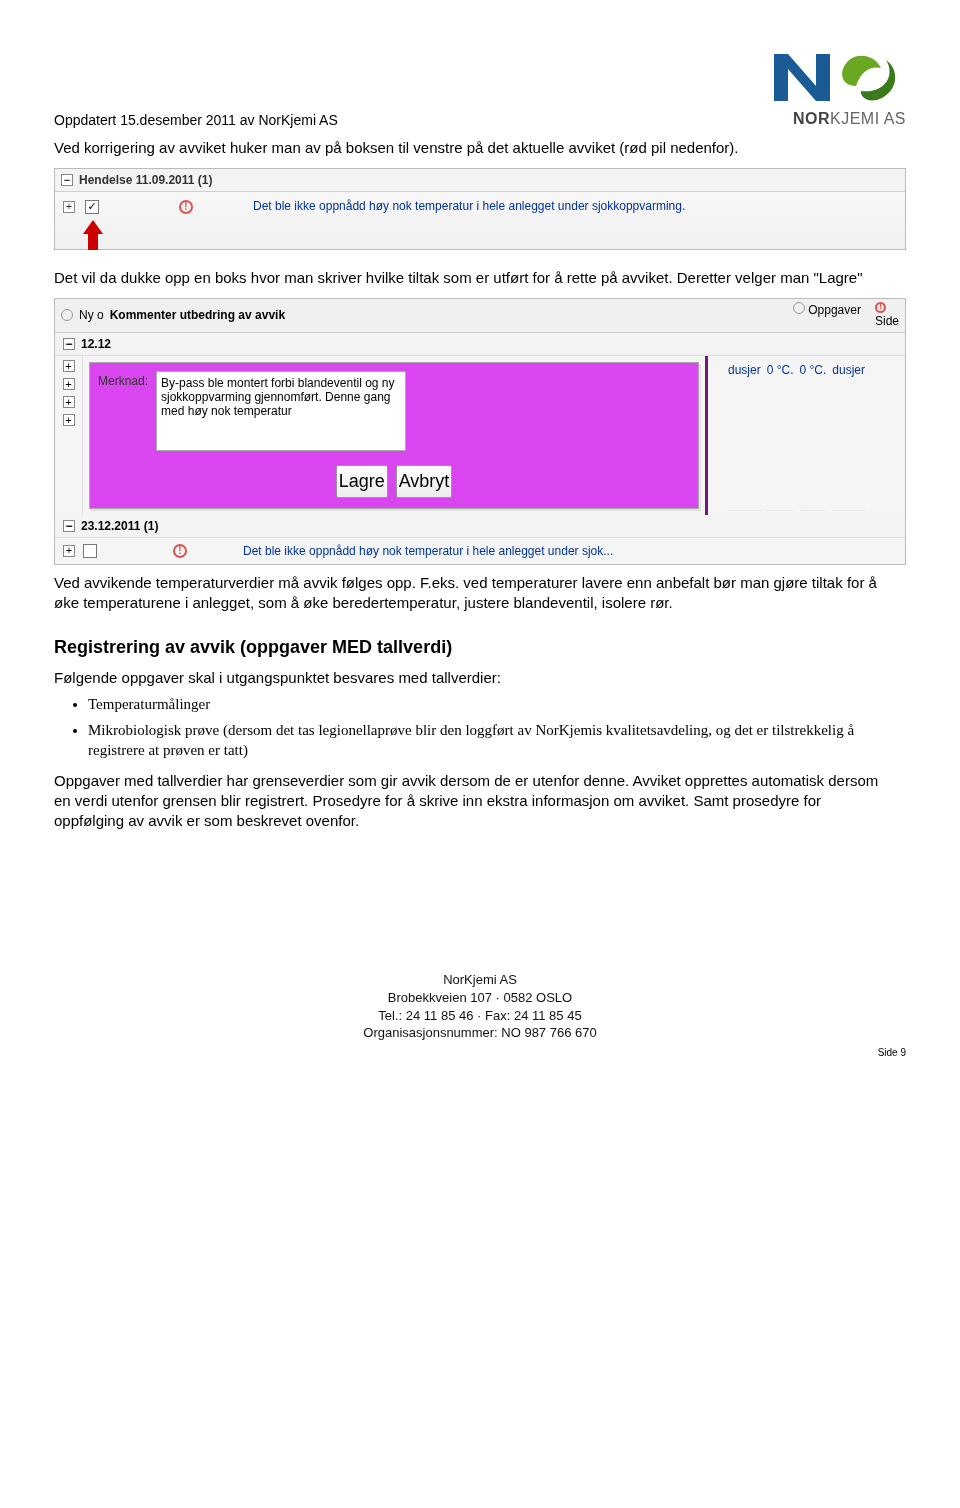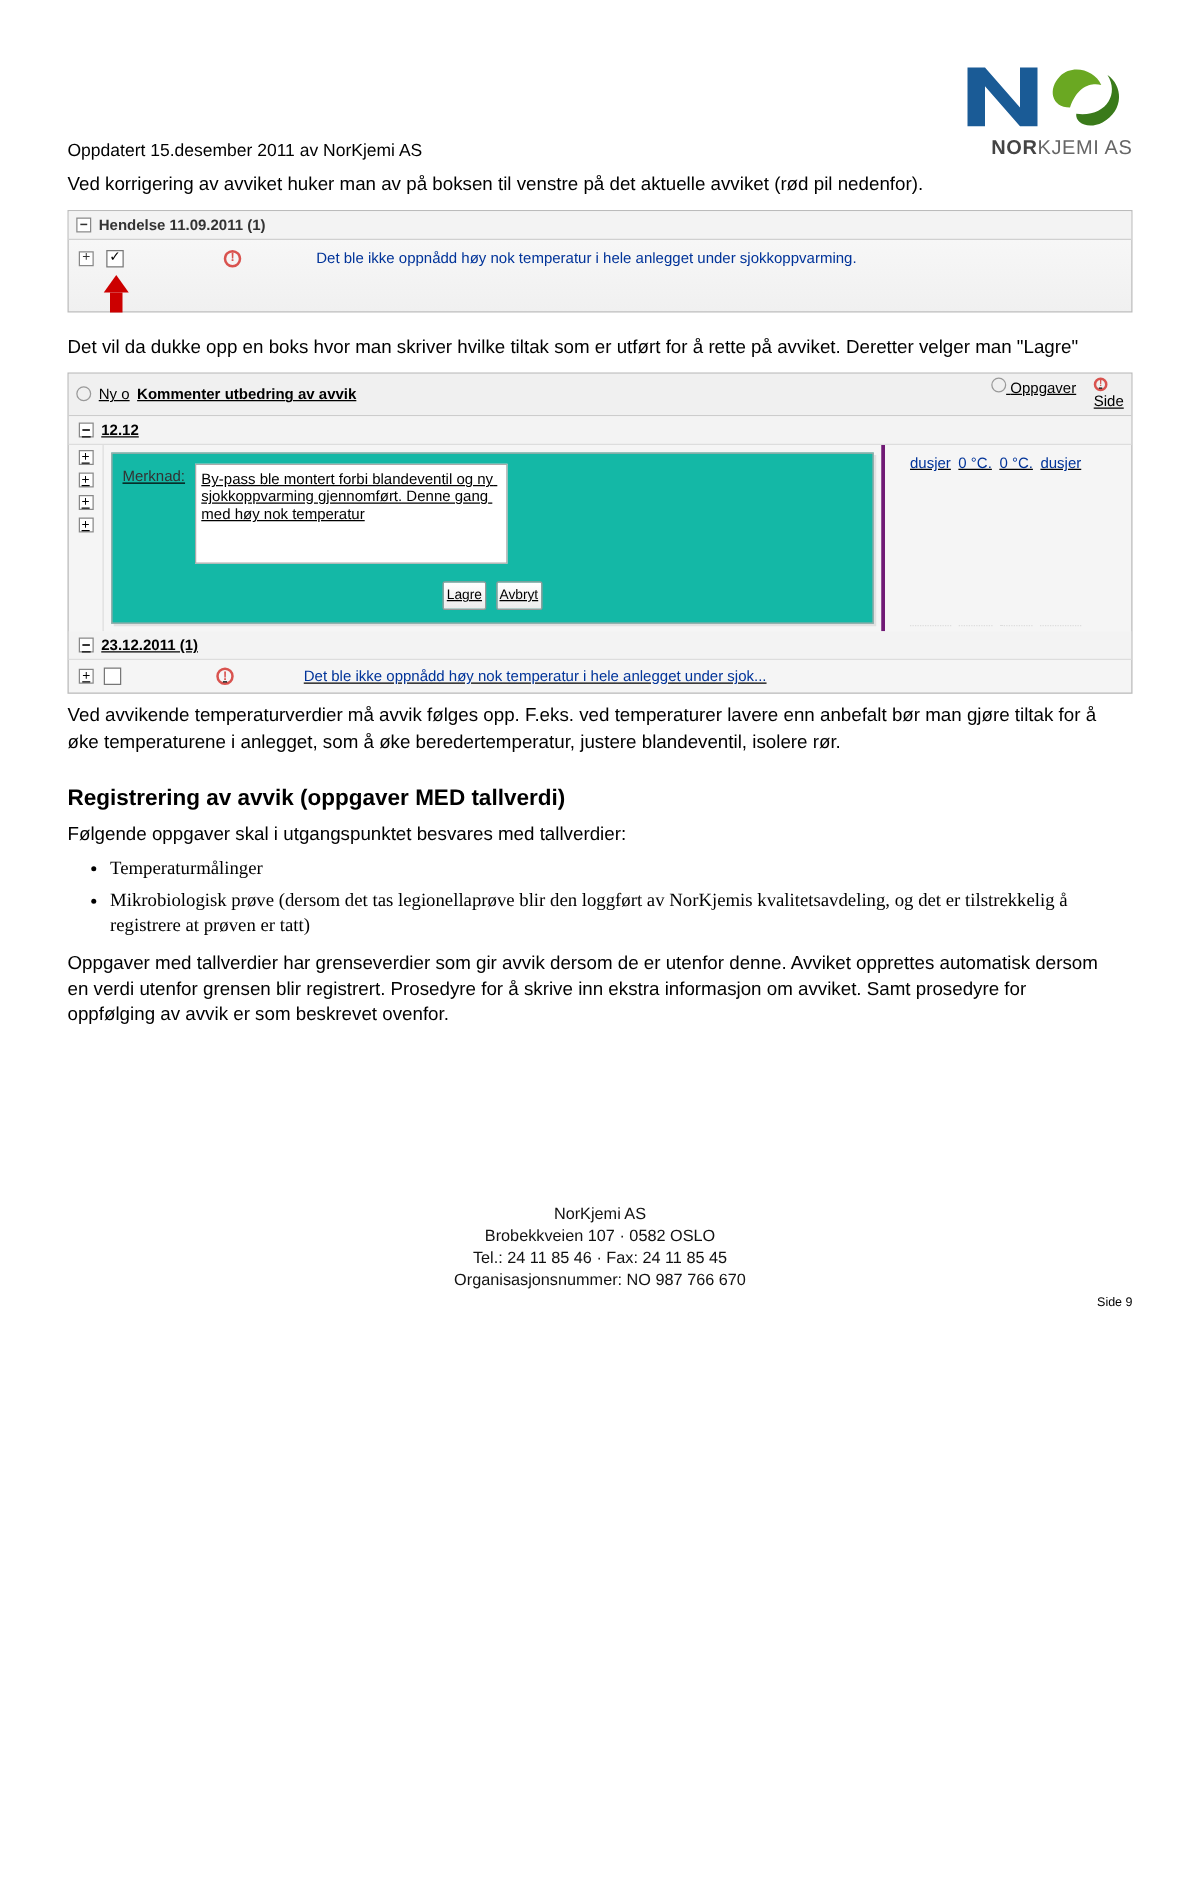--- a/index.html
+++ b/index.html
@@ -53,39 +53,39 @@
   .msg-link { color:#003399; }
   .arrow-up {
     position:absolute; left:28px; top:28px;
     display:flex; flex-direction:column; align-items:center;
   }
   .arrow-up .head { width:0;height:0;border-left:10px solid transparent;border-right:10px solid transparent;border-bottom:14px solid #cc0000; }
   .arrow-up .stem { width:10px;height:16px;background:#cc0000; }
   .row1-wrap { position: relative; padding-bottom: 28px; }
 
   
-  .ui2 { display:flex; flex-direction:column; border:1px solid #bbb; background:#f5f5f5; font-size:12px; margin:8px 0 4px 0;text-decoration:underline; }
+  .ui2 { display:flex; flex-direction:column; border:1px solid #bbb; background:#f5f5f5; font-size:12px; margin:8px 0 4px 0; }
   .toolbar { display:flex; align-items:center; gap:6px; padding:3px 6px; border-bottom:1px solid #ccc; background:#f0f0f0; }
   .gear { width:12px;height:12px;border:1px solid #999;border-radius:50%;display:inline-block; }
   .toolbar .right { margin-left:auto; display:flex; gap:14px; align-items:flex-start; }
   .date-head { padding:3px 8px; font-weight:bold; border-bottom:1px solid #ddd; display:flex;align-items:center;gap:6px; background:#f3f3f3; }
   .body2 { display:flex; }
   .leftcol { width:28px; border-right:1px solid #ddd; display:flex; flex-direction:column; align-items:center; padding:4px 0; gap:6px; }
   .dialog {
-    margin:6px; border:1px solid #aaa; background:#14b8a6; flex:1;
+    margin:6px; border:1px solid #aaa; background:#d946ef; flex:1;
     box-shadow: 2px 2px 0 rgba(0,0,0,0.08);
     display:flex; flex-direction:column;
   }
   .dialog-body { display:flex; gap:8px; padding:8px; }
   .dialog-body label { font-size:12px; color:#333; padding-top:2px; }
   .dialog-body textarea {
     width:250px; height:80px; resize:none; border:1px solid #aaa; font-size:12px; padding:4px; font-family:inherit; background:#fff;
   }
   .dialog-btns { display:flex; gap:8px; justify-content:center; padding:6px 0 10px; }
-  .btn { border:1px solid #999; border-radius:2px; background:linear-gradient(#fff,#ececec); padding:3px 2px; font-size:11px; cursor:default; }
+  .btn { border:1px solid #999; border-radius:2px; background:linear-gradient(#fff,#ececec); padding:3px 2px; font-size:18px; cursor:default; }
   .rightcol { width:200px; border-left:3px solid #701a75; padding:4px 20px; display:flex; gap:6px; color:#003399; }
   .rightcol div { border-bottom:1px dotted #ddd; padding:2px 0; }
   .row-simple { display:flex; align-items:center; gap:8px; padding:5px 8px; }
   .row-simple .msg { color:#003399; }
 
   h3.sec { font-weight:bold; margin:22px 0 8px 0; font-size:18px; }
   ul.bullets { margin:4px 0 10px 34px; }
   ul.bullets li { margin:6px 0;font-family:Liberation Serif, serif; }
   .footer { text-align:center; font-size:13px; margin-top:140px; line-height:1.35; color:#111; }
   .pagenum { text-align:right; font-size:10px; margin-top:4px; }

